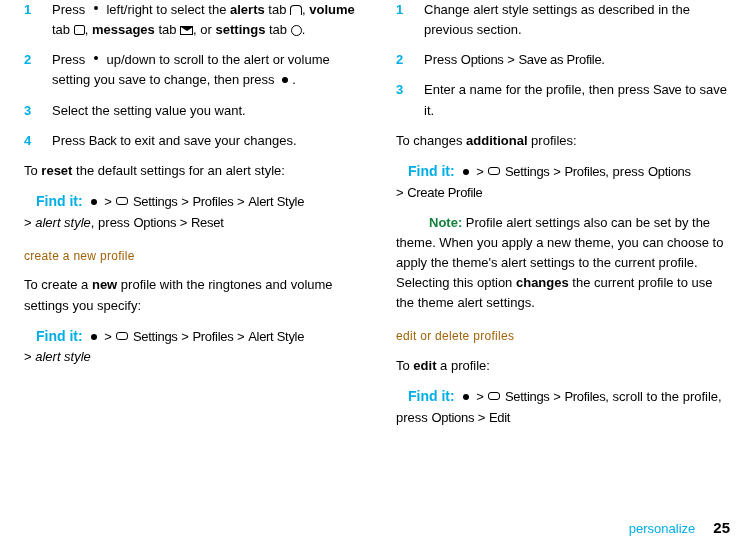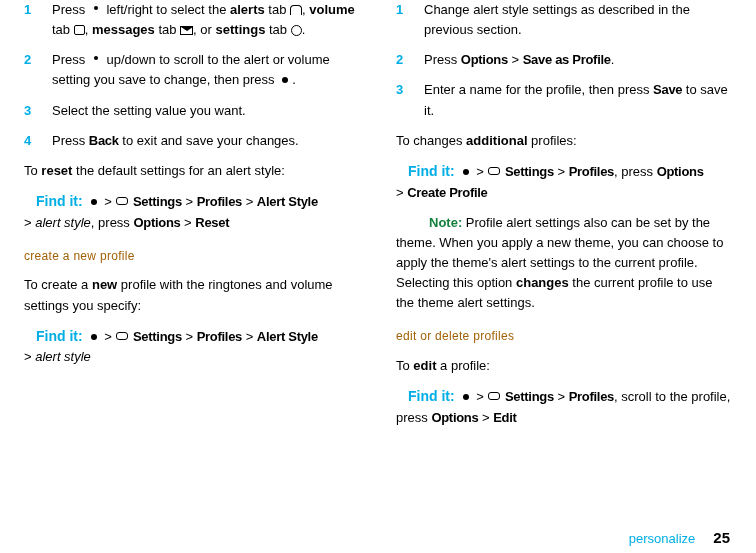--- a/index.html
+++ b/index.html
@@ -4,38 +4,38 @@
 <style>
   * { margin:0; padding:0; box-sizing:border-box; }
   body { width:756px; height:553px; background:#fff; font-family:Arial,Helvetica,sans-serif; font-size:13px; color:#000; line-height:1.55; position:relative; }
   .page { display:flex; padding:0 24px 0 24px; gap:36px; }
   .col { flex:1; }
   .step { display:flex; margin-bottom:10px; }
   .num { color:#00aee6; font-weight:bold; width:28px; flex-shrink:0; }
   .txt { flex:1; }
   .para { margin-bottom:10px; }
   .bold { font-weight:bold; }
-  .condensed { font-family:"Arial Narrow",Arial,sans-serif; font-weight:bold; font-stretch:condensed; letter-spacing:-0.3px; }
+  .condensed { font-family:"Arial Narrow",Arial,sans-serif; font-weight:normal; font-stretch:condensed; letter-spacing:-0.3px; }
   .findit { color:#00aee6; font-weight:bold; font-size:14px;margin-left:12px; }
   .note  { color:#15803d; font-weight:bold;padding-left:33px; }
   .h2    { color:#a16207; font-size:12px; font-weight:normal; margin:14px 0 10px 0; letter-spacing:0.3px; }
   .italic{ font-style:italic; }
   .nav-icon { display:inline-block; width:14px; height:12px; vertical-align:-1px; position:relative; }
   .nav-icon::before,.nav-icon::after{ content:""; position:absolute; background:#000; }
   .nav-icon::before{ left:5px; top:3px; width:4px; height:4px; border-radius:50%; }
   .dot-icon { display:inline-block; width:14px; height:10px; vertical-align:-1px; position:relative; }
   .dot-icon::before{ content:""; position:absolute; left:4px; top:2px; width:6px; height:6px; background:#000; border-radius:50%; }
   .tabshape{ display:inline-block; width:12px; height:10px; border:1px solid #000; border-bottom:none; border-radius:4px 4px 0 0; vertical-align:-1px; }
   .spk-icon{ display:inline-block; width:11px; height:10px; border:1px solid #000; border-radius:2px; vertical-align:-1px; }
   .env-icon{ display:inline-block; width:13px; height:9px; border:1px solid #000; vertical-align:-1px; position:relative;}
   .env-icon::after{content:"";position:absolute;left:0;top:0;border-left:6px solid transparent;border-right:6px solid transparent;border-top:4px solid #000;}
   .set-icon{ display:inline-block; width:11px; height:11px; border:1px solid #000; border-radius:50%; vertical-align:-2px; position:relative;}
   .tools-icon{ display:inline-block; width:14px; height:12px; vertical-align:-2px; position:relative;}
   .tools-icon::before{content:"";position:absolute;left:1px;top:1px;width:10px;height:6px;border:1px solid #000;border-radius:3px;}
-  .footer{ position:absolute; bottom:4px; right:26px; font-size:13px; }
+  .footer{ position:absolute; bottom:14px; right:26px; font-size:13px; }
   .footer .lbl{ color:#00aee6; margin-right:18px; }
   .footer .pg{ font-weight:bold; font-size:15px; }
 </style>
 </head>
 <body>
 
 <div class="page">
 
   <div class="col">
 

